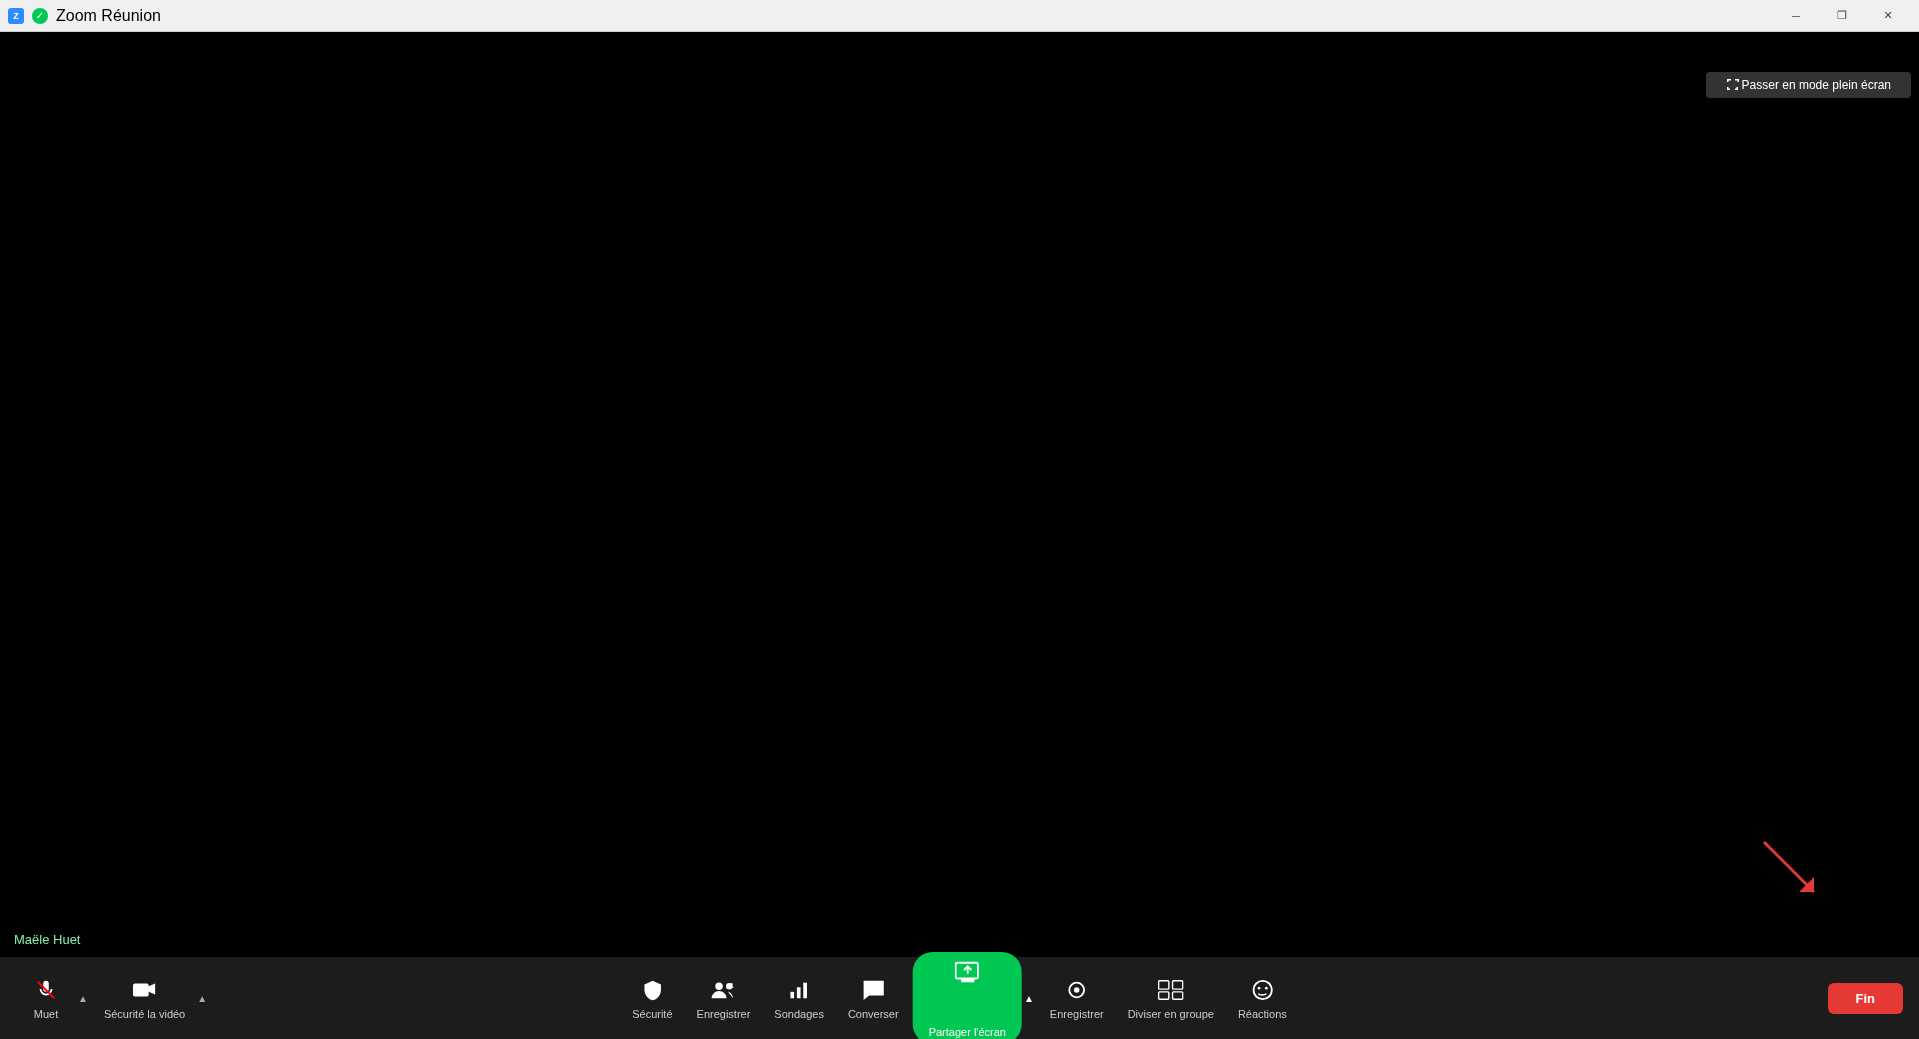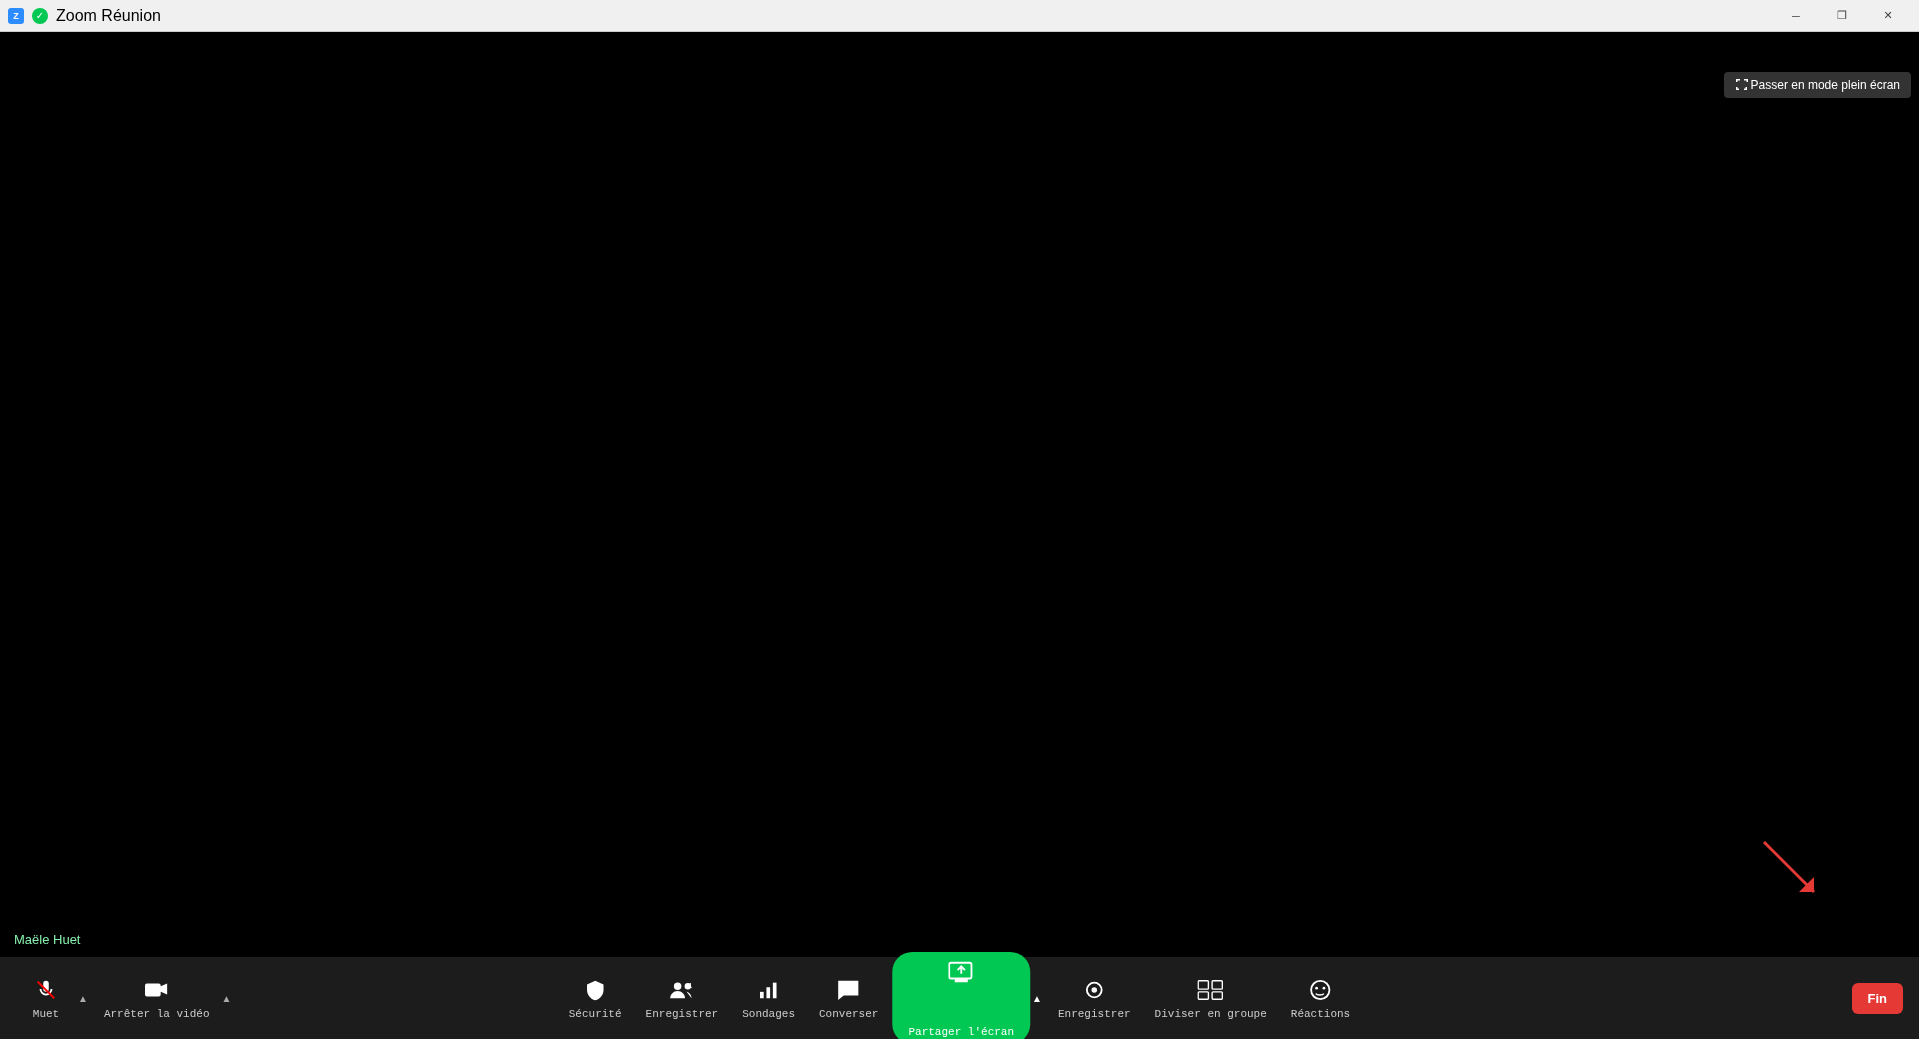--- a/index.html
+++ b/index.html
@@ -74,21 +74,21 @@
 
     
     #fullscreen-btn {
       position: absolute;
       top: 40px;
       right: 8px;
       background: rgba(60,60,60,0.85);
       color: #fff;
       border: none;
       border-radius: 4px;
-      padding: 6px 11px;
+      padding: 6px 20px;
       font-size: 12px;
       cursor: pointer;
       display: flex;
       align-items: center;
       gap: 2px;
       z-index: 50;
     }
 
     
     #main-area {
@@ -168,21 +168,20 @@
       height: 28px;
       display: flex;
       align-items: center;
       justify-content: center;
       font-size: 20px;
     }
     .toolbar-btn .btn-label {
       font-size: 11px;
       color: #ccc;
       white-space: nowrap;
-      font-family: Liberation Mono, monospace;
     }
     .caret-btn {
       background: transparent;
       border: none;
       color: #aaa;
       cursor: pointer;
       padding: 2px 2px;
       font-size: 10px;
       margin-left: -4px;
     }
@@ -198,21 +197,21 @@
     .share-btn .btn-label {
       color: #fff !important;
     }
 
     
     #end-btn {
       background: #e53935;
       color: #fff;
       border: none;
       border-radius: 6px;
-      padding: 8px 16px;
+      padding: 8px 28px;
       font-size: 13px;
       font-weight: 600;
       cursor: pointer;
       height: 31px;
     }
 
     
     svg { display: block; }
   </style>
 </head>
@@ -270,21 +269,21 @@
       <span class="btn-label">Muet</span>
     </button>
     <button class="caret-btn">▲</button>
 
     <button class="toolbar-btn">
       <div class="btn-icon">
         <svg width="24" height="22" viewBox="0 0 26 22" fill="white">
           <path d="M2 4h13a2 2 0 012 2v10a2 2 0 01-2 2H2a2 2 0 01-2-2V6a2 2 0 012-2zm15 3l7-3v12l-7-3V7z"></path>
         </svg>
       </div>
-      <span class="btn-label">Arrêter la vidéo</span>
+      <span class="btn-label">Sécurité la vidéo</span>
     </button>
     <button class="caret-btn">▲</button>
   </div>
 
   <div id="toolbar-center">
 
     <button class="toolbar-btn">
       <div class="btn-icon">
         <svg width="22" height="22" viewBox="0 0 24 24" fill="white">
           <path d="M12 2L3 6v6c0 5.25 3.75 10.15 9 11.25C17.25 22.15 21 17.25 21 12V6L12 2z"></path>

